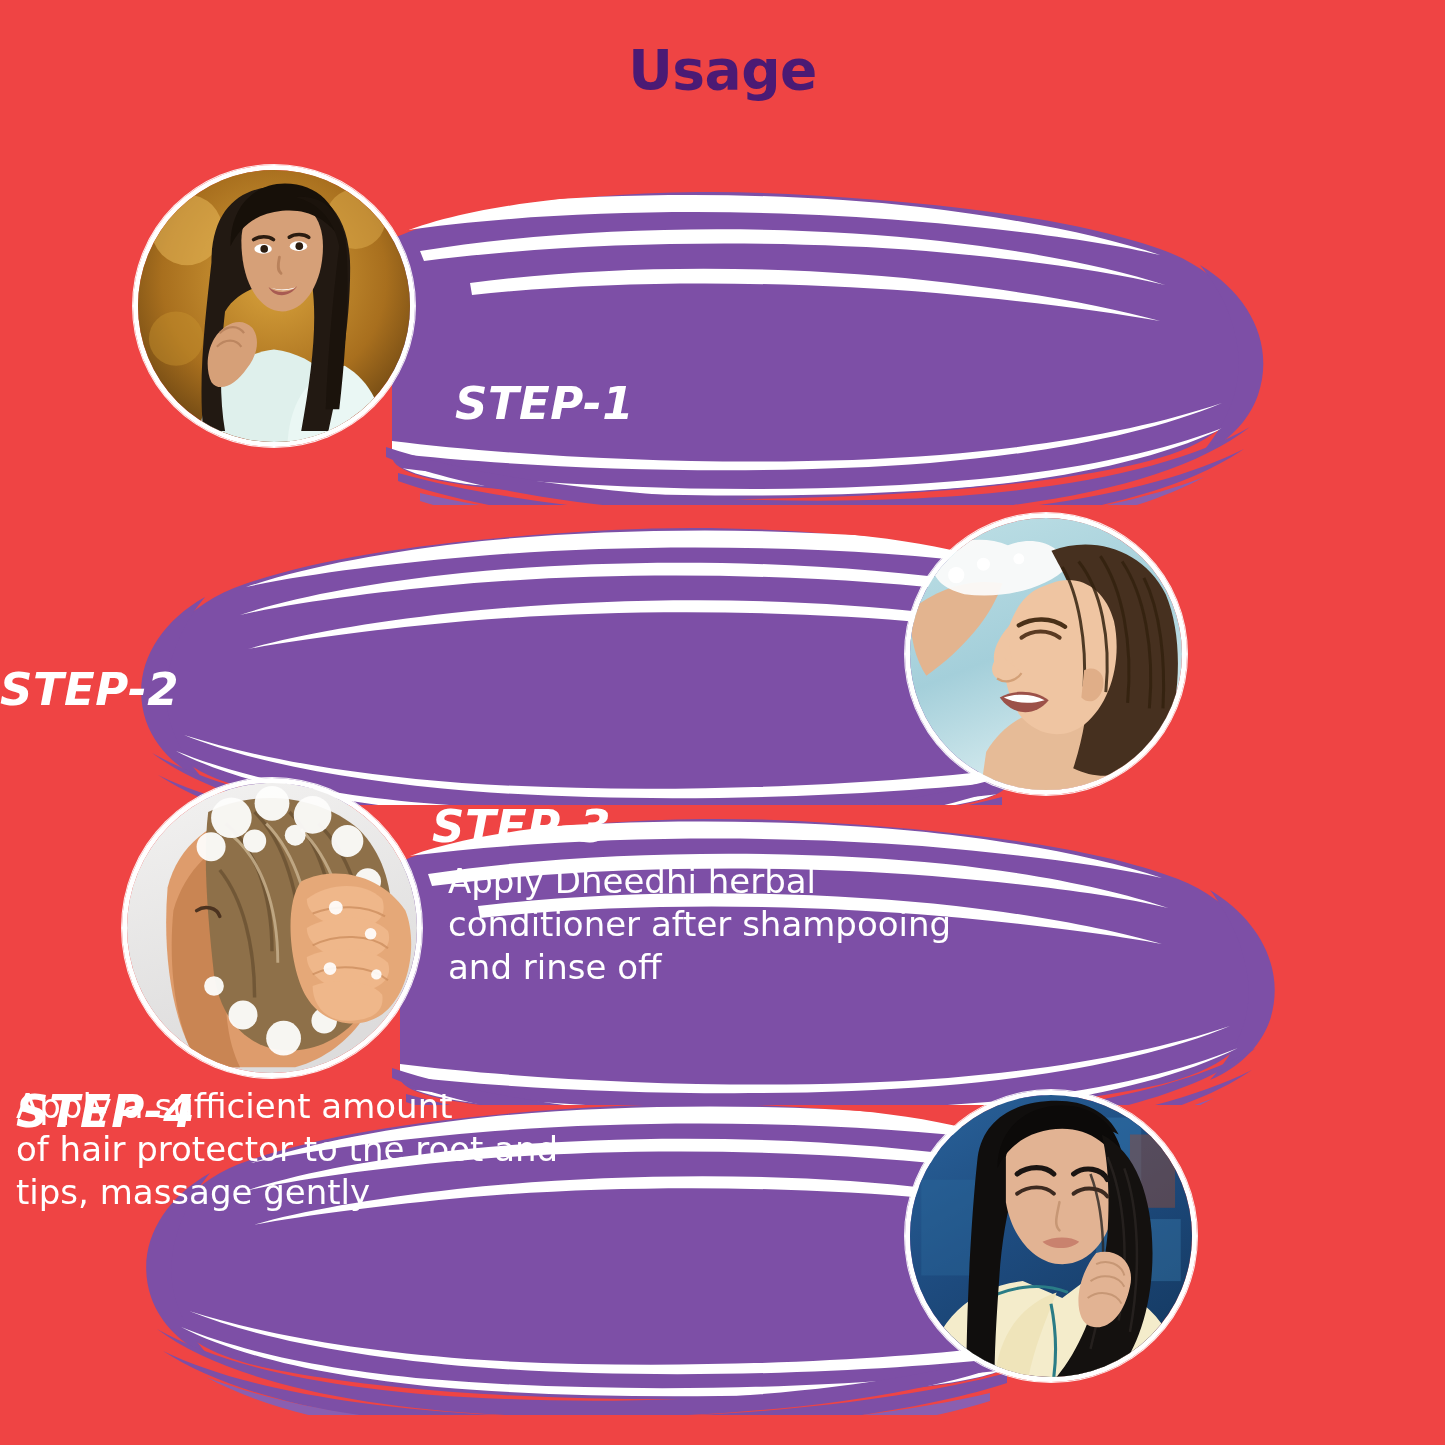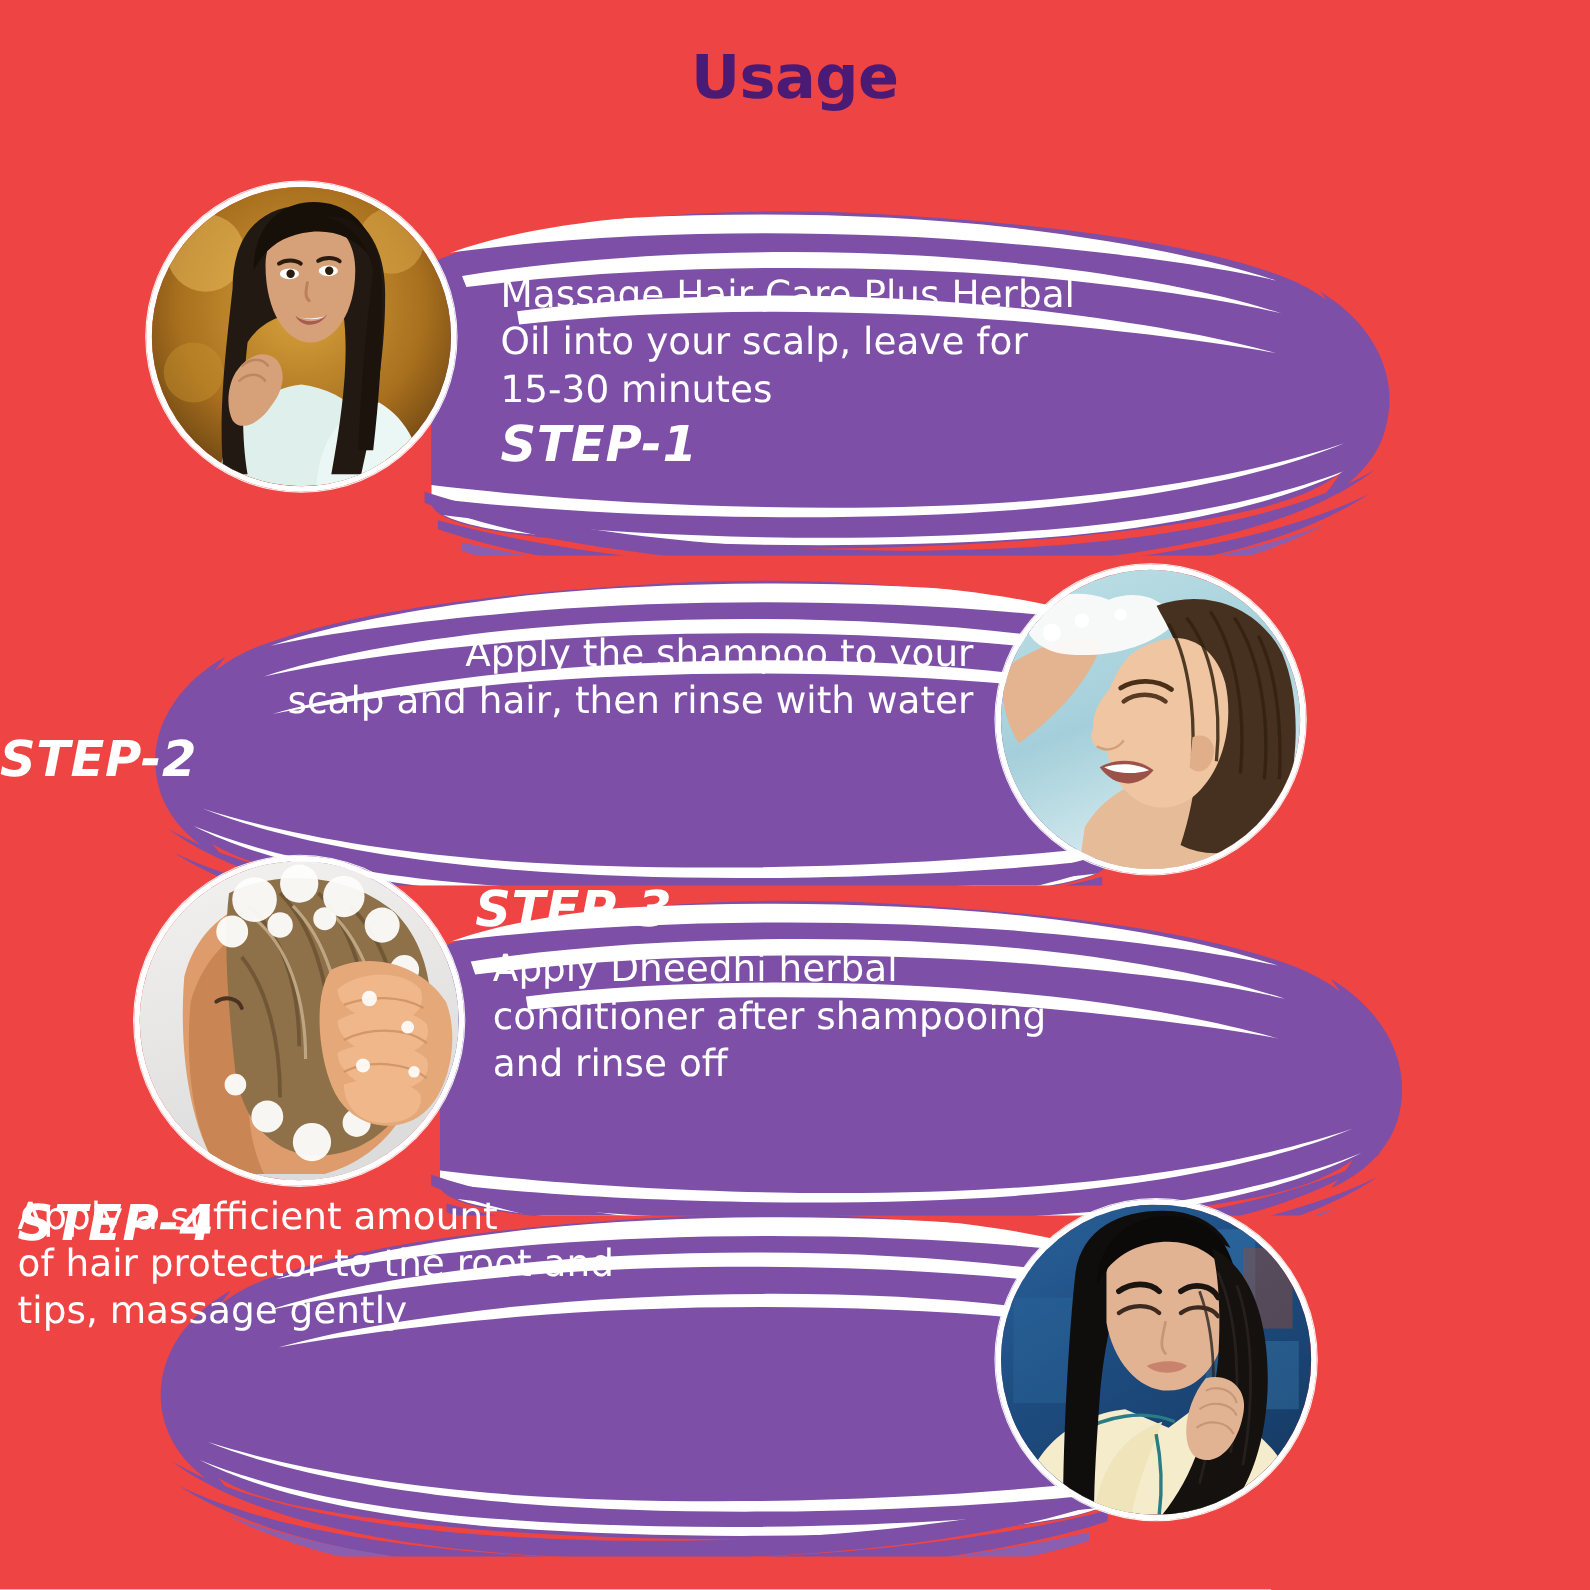--- a/index.html
+++ b/index.html
@@ -167,23 +167,20 @@
         <path d="M48,43 C51,45.6 56,45.4 58.6,42.6 C56,47 50,47.2 48,43 Z" fill="#A85B52"></path>
         <path d="M49,43.4 C52,44.6 56,44.4 57.8,43.2 C55,44 51.6,44.2 49,43.4 Z" fill="#fff"></path>
 
         <path d="M28,62 C32,56 38,54 42,58 C45,62 44,68 40,73 C36,79 30,82 27,78
                  C25,74 25,67 28,62 Z" fill="#D6A078"></path>
         <path d="M30,60 C33,57 37,57 39,60" stroke="#BC8660" stroke-width="0.8" fill="none"></path>
         <path d="M29,65 C32,62 36,62 38,65" stroke="#BC8660" stroke-width="0.8" fill="none"></path>
       </svg>
     </div>
 
-    <div class="step-text" id="text-1">Massage Hair Care Plus Herbal
-Oil into your scalp, leave for
-15-30 minutes</div>
     <div class="step-label" id="label-1">STEP-1</div>
   </div>
 
   <div class="step-row" id="row-2">
     <div class="stroke-wrap">
       <svg class="stroke-svg" viewBox="0 0 1445 300" preserveAspectRatio="none">
         <defs>
           <clipPath id="clipBody2">
             <path d="M1010,62 C930,30 760,16 612,24 C462,32 322,48 232,82
                      C158,112 135,176 155,222 C172,262 220,280 280,290
@@ -257,22 +254,20 @@
           <path d="M70,14 C78,26 82,46 80,68"></path>
           <path d="M78,16 C86,28 90,48 88,70"></path>
           <path d="M56,18 C62,28 65,46 64,62"></path>
           <path d="M86,22 C92,34 94,52 93,70"></path>
         </g>
 
         <path d="M64,56 C68,54 72,57 71,62 C70,67 66,69 63,66 Z" fill="#E0AE88"></path>
       </svg>
     </div>
 
-    <div class="step-text" id="text-2">Apply the shampoo to your
-scalp and hair, then rinse with water</div>
     <div class="step-label" id="label-2">STEP-2</div>
   </div>
 
   <div class="step-row" id="row-3">
     <div class="stroke-wrap">
       <svg class="stroke-svg" viewBox="0 0 1445 305" preserveAspectRatio="none">
         <defs>
           <clipPath id="clipBody3">
             <path d="M400,60 C480,26 650,12 800,20 C950,28 1090,44 1180,78
                      C1255,108 1278,172 1258,220 C1240,262 1190,280 1130,290

